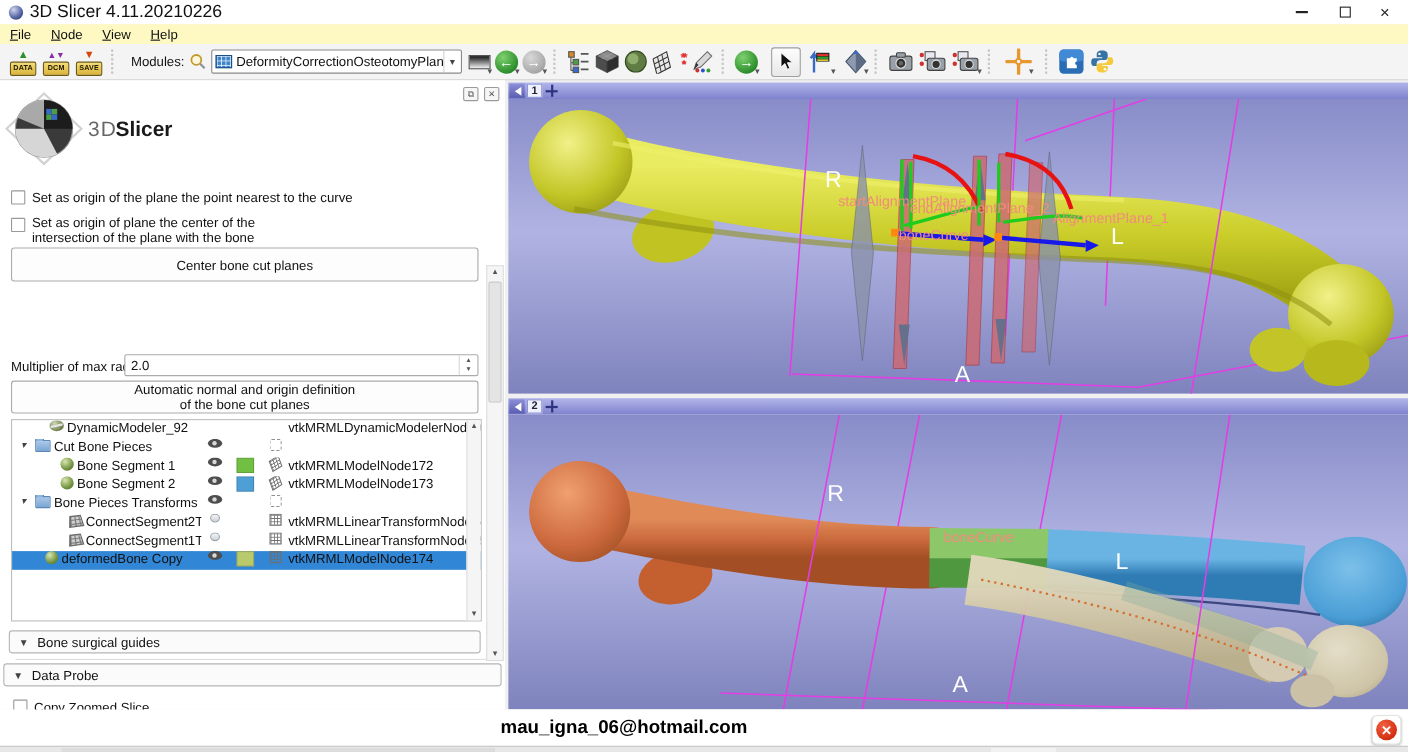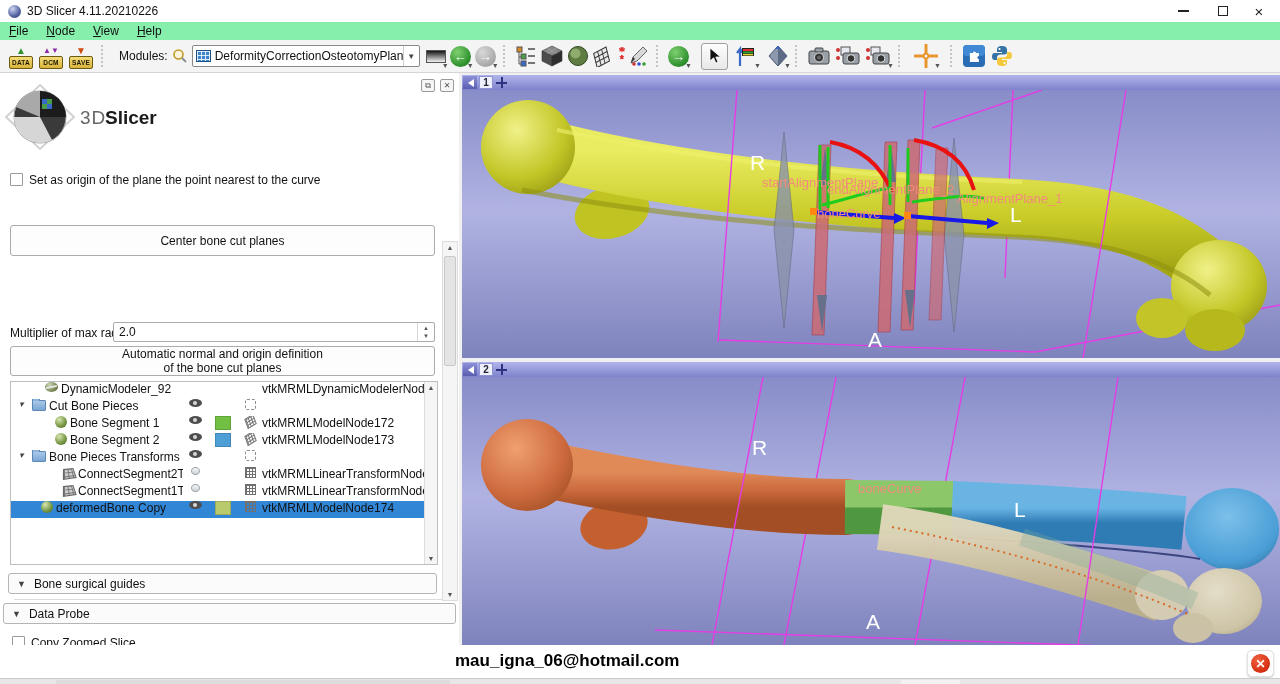--- a/index.html
+++ b/index.html
@@ -1,29 +1,29 @@
 <!DOCTYPE html>
 <html><head>
 <meta charset="utf-8">
 <style>
   *{margin:0;padding:0;box-sizing:border-box}
   html,body{width:1280px;height:684px;overflow:hidden;font-family:"Liberation Sans",sans-serif;background:#f0f0f0;position:relative}
 
   
   #titlebar{position:absolute;left:0;top:0;width:1280px;height:22px;background:#ffffff;display:flex;align-items:center}
   #appicon{width:13px;height:13px;margin:0 6px 0 8px;border-radius:50%;background:radial-gradient(circle at 35% 30%,#cfd6ee,#5a6aa8 55%,#232a55)}
-  #apptitle{font-size:12px;color:#111}
+  #apptitle{font-size:16px;color:#111}
   .wctl{position:absolute;top:0;height:22px;width:34px;display:flex;align-items:center;justify-content:center;color:#222}
   #win-min{right:80px}#win-max{right:40px}#win-close{right:4px}
   #win-min i{display:block;width:11px;height:2px;background:#222}
   #win-max i{display:block;width:10px;height:10px;border:1.4px solid #222}
   #win-close{font-size:15px;font-style:normal}
 
   
-  #menubar{position:absolute;left:0;top:22px;width:1280px;height:18px;background:#86efac;display:flex;align-items:center;font-size:12px;color:#111}
+  #menubar{position:absolute;left:0;top:22px;width:1280px;height:18px;background:#fef9c3;display:flex;align-items:center;font-size:12px;color:#111}
   .menu-item{padding:0 9px}
   .menu-item::first-letter{text-decoration:underline}
 
   
   #toolbar{position:absolute;left:0;top:40px;width:1280px;height:33px;background:#f4f4f4;border-bottom:1px solid #d5d5d5;display:flex;align-items:center;padding-left:6px}
   .tsep{width:5px;height:22px;border-left:2px dotted #c4c4c4;margin:0 5px}
   .tbtn{height:28px;display:flex;align-items:center;justify-content:center;margin:0 2px;position:relative}
   .ddm{position:absolute;right:-3px;bottom:1px;font-size:7px;color:#555}
   .stamp{width:26px;height:26px;display:flex;flex-direction:column;align-items:center;justify-content:flex-end}
   .stamp .box{width:24px;height:13px;background:linear-gradient(#f3dc78,#d9b43c);border:1px solid #6d5a12;border-radius:2px;display:flex;align-items:center;justify-content:center;font-size:6.5px;font-weight:bold;color:#1d1703;letter-spacing:.2px}
@@ -335,20 +335,27 @@
           <rect x="5" y="5" width="5" height="5" fill="#3a6ac8"></rect>
       </g>
       <text x="76" y="41" font-size="19" fill="#666" letter-spacing="1">3D</text>
       <text x="101" y="41" font-size="19" font-weight="bold" fill="#1a1a1a">Slicer</text>
     </svg>
   </div>
 
   <div class="chkrow" style="left:10px;top:100px">
     <span class="chk"></span>
     <span>Set as origin of the plane the point nearest to the curve</span>
+  </div>
+  <div class="chkrow" style="left:10px;top:122px">
+    <span class="chk" style="margin-top:3px"></span>
+    <span>
+      <span>Set as origin of plane the center of the</span><br>
+      <span>intersection of the plane with the bone</span>
+    </span>
   </div>
 
   <div class="btn" style="left:10px;top:152px;width:425px;height:31px">
     <span>Center bone cut planes</span>
   </div>
 
   <span id="mult-label">Multiplier of max radius</span>
   <div id="mult-spin">
     <span class="val">2.0</span>
     <span class="spin">

